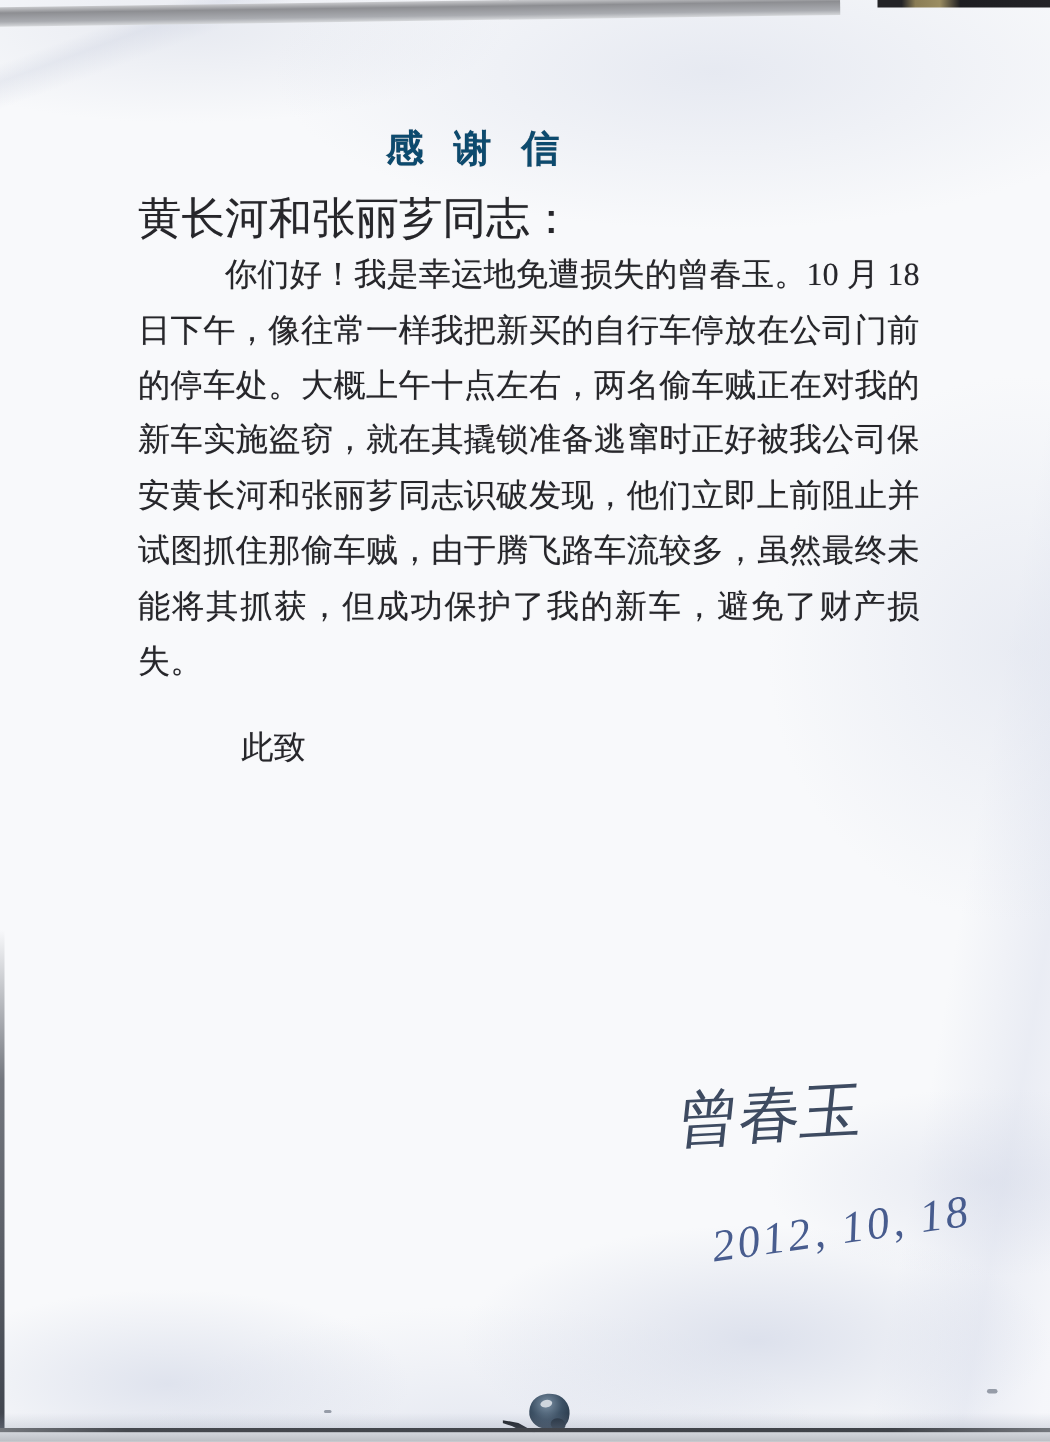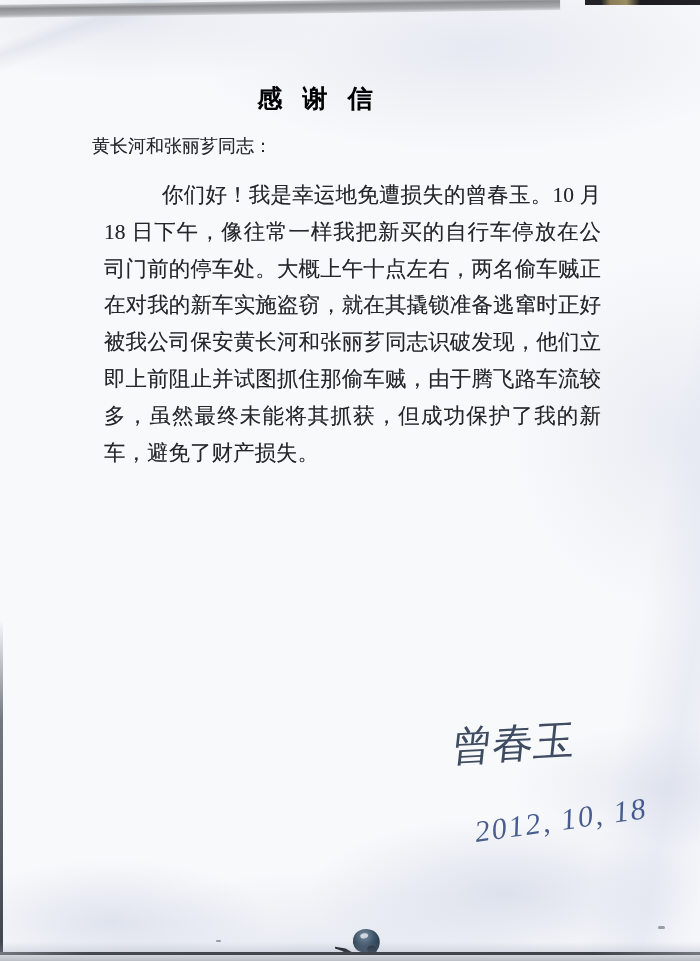--- a/index.html
+++ b/index.html
@@ -63,25 +63,25 @@
   }
   
   .content {
     position: absolute; left: 92px; top: 82px; width: 521px;
     text-shadow: 0 0 0.5px rgba(40,40,48,.4);
   }
   .title {
     margin: 0; font-size: 25px; font-weight: 700;
     letter-spacing: 7px; text-align: center;
     transform: translateX(-34px);
-    color: #000000;
+    color: #0c4a6e;
   }
-  .salutation { margin-top: 13px; font-size: 18px; line-height: 37px; }
+  .salutation { margin-top: 13px; font-size: 29px; line-height: 37px; }
   .para {
-    margin: 12px; font-size: 21.5px; line-height: 36.8px;
+    margin: 0; font-size: 21.5px; line-height: 36.8px;
     text-align: justify; text-indent: 2.7em;
   }
   .closing { margin-top: 21px; font-size: 21.5px; line-height: 37px; text-indent: 3.2em; }
   .signoff { font-size: 21.5px; line-height: 37px; }
   
   .signature {
     position: absolute; left: 452px; top: 716px;
     font-size: 41px; letter-spacing: 0;
     color: #2f3d55; opacity: .92;
     transform: rotate(-3deg) skewX(-9deg);
@@ -126,20 +126,21 @@
   <div class="paper"></div>
   <div class="wrinkles"></div>
 
   <div class="scan-top-band"></div>
   <div class="scan-top-right-edge"></div>
 
   <div class="content">
     <h1 class="title">感 谢 信</h1>
     <div class="salutation">黄长河和张丽芗同志：</div>
     <p class="para">你们好！我是幸运地免遭损失的曾春玉。10 月 18 日下午，像往常一样我把新买的自行车停放在公司门前的停车处。大概上午十点左右，两名偷车贼正在对我的新车实施盗窃，就在其撬锁准备逃窜时正好被我公司保安黄长河和张丽芗同志识破发现，他们立即上前阻止并试图抓住那偷车贼，由于腾飞路车流较多，虽然最终未能将其抓获，但成功保护了我的新车，避免了财产损失。</p>
+    <div class="closing">此致</div>
   </div>
 
   <div class="signature">曾春玉</div>
   <div class="date">2012, 10, 18</div>
 
   <div class="ink-blob"></div>
   <div class="arrow-mark"></div>
   <div class="speck speck-a"></div>
   <div class="speck speck-b"></div>
 

